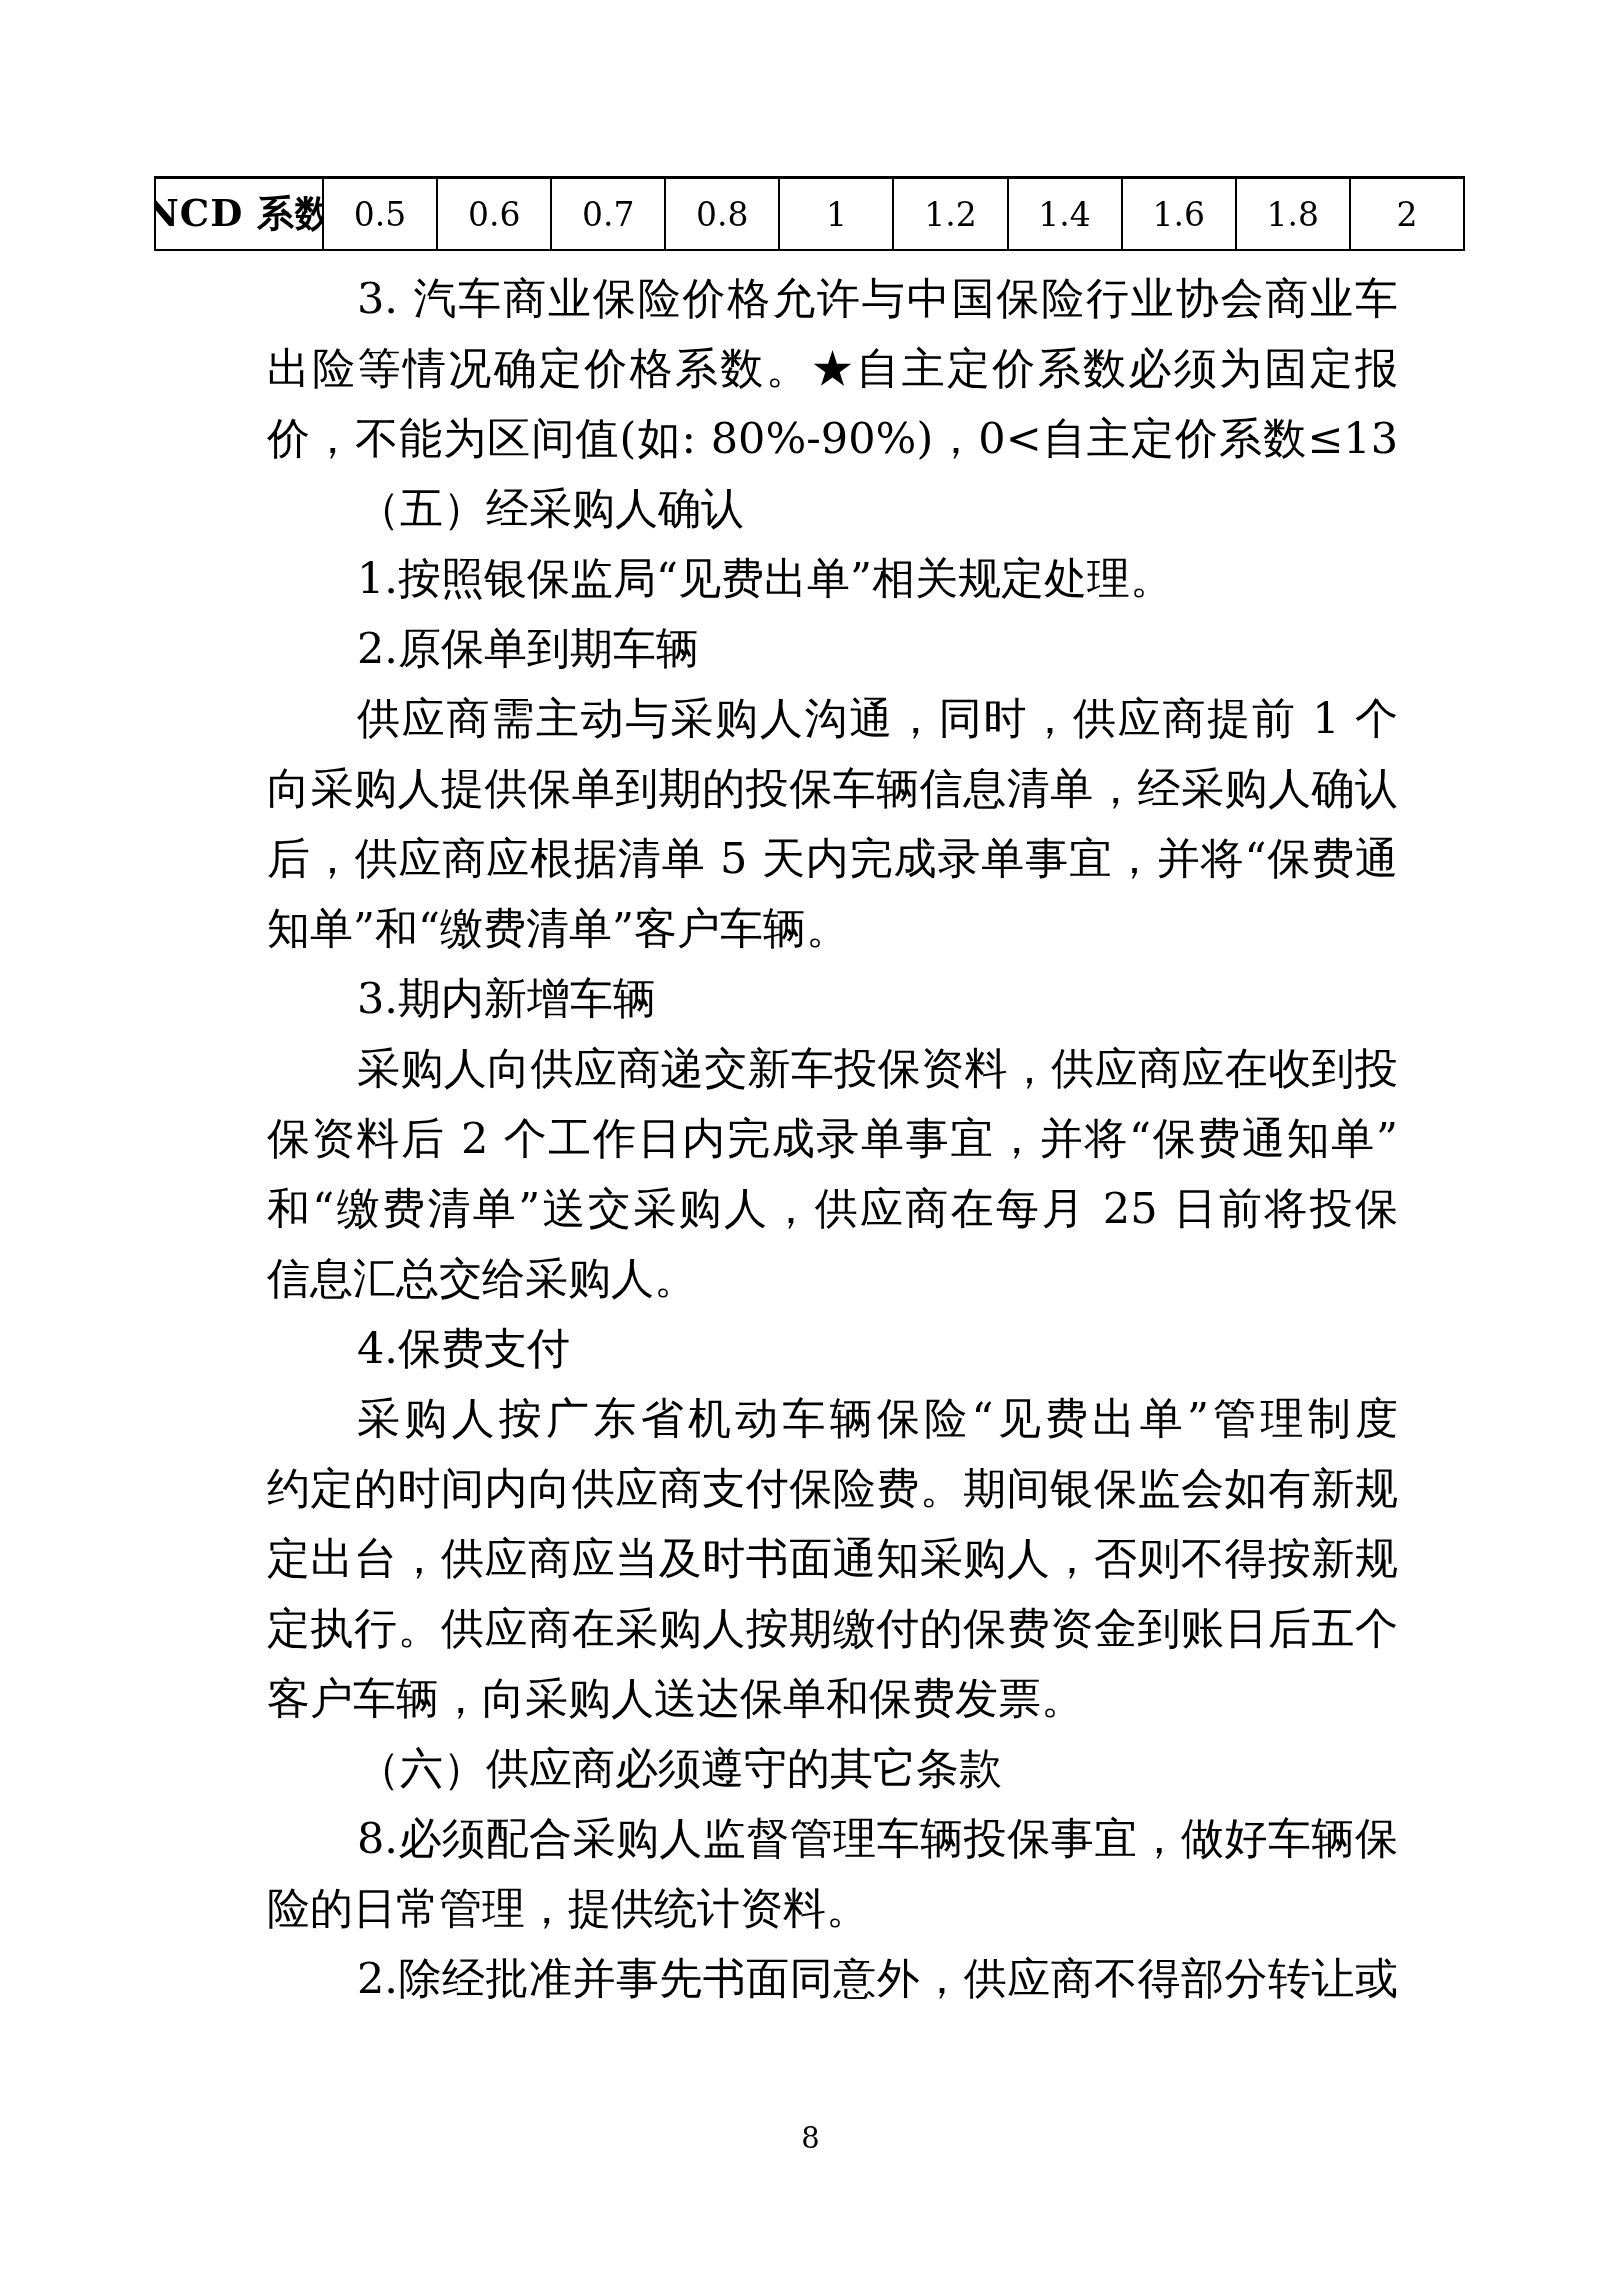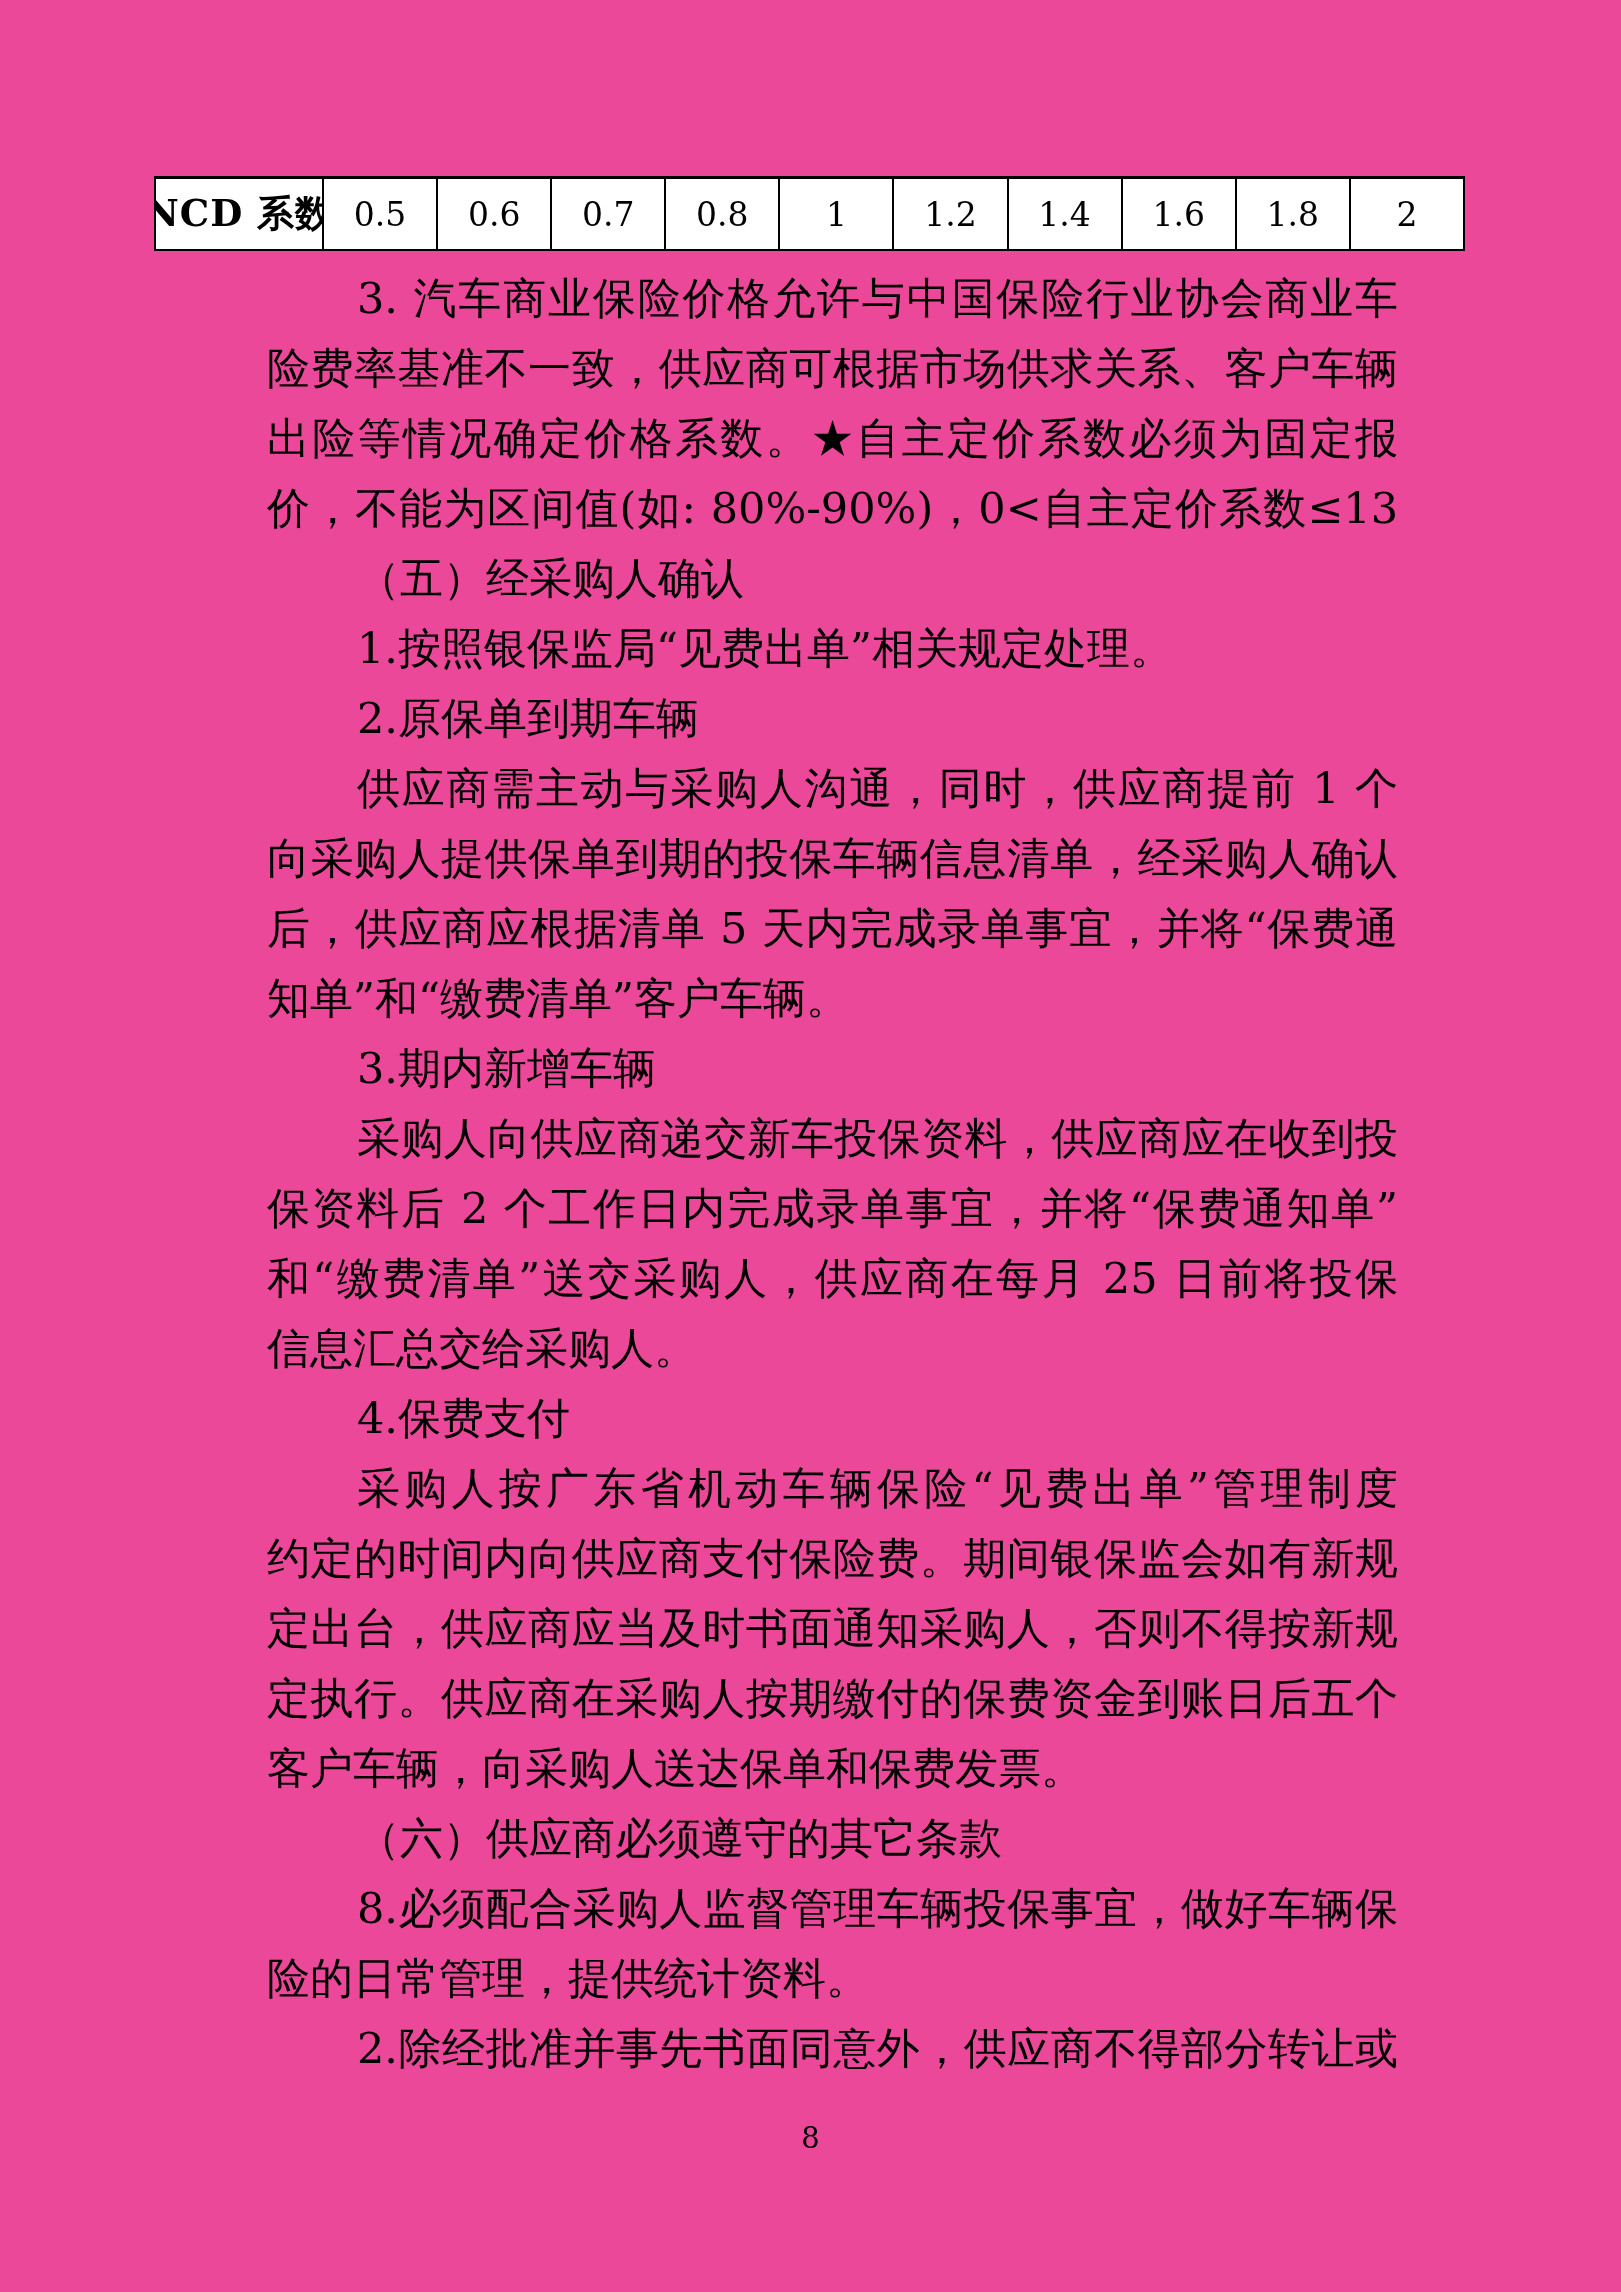--- a/index.html
+++ b/index.html
@@ -1,20 +1,20 @@
 <!DOCTYPE html>
 <html><head>
 <meta charset="utf-8">
 <style>
   html,body { margin:0; padding:0; background:#888; }
   .page {
     position:relative;
     width:1621px; height:2293px;
     margin:0 auto;
-    background:#ec4899;
+    background:#ffffff;
     color:#000;
     font-family:"DejaVu Serif","Liberation Serif",serif;
   }
   
   .ncd-table {
     position:absolute; left:154px; top:176px;
     width:1311px; height:75px;
     box-sizing:border-box;
     display:flex;
     border:2px solid #000;
@@ -76,21 +76,20 @@
     <div class="ncd-cell">1</div>
     <div class="ncd-cell">1.2</div>
     <div class="ncd-cell">1.4</div>
     <div class="ncd-cell">1.6</div>
     <div class="ncd-cell">1.8</div>
     <div class="ncd-cell">2</div>
   </div>
 
   <div class="content">
     <div class="line indent">3.  汽车商业保险价格允许与中国保险行业协会商业车</div>
-    <div class="line">险费率基准不一致，供应商可根据市场供求关系、客户车辆</div>
     <div class="line">出险等情况确定价格系数。★自主定价系数必须为固定报</div>
     <div class="line end">价，不能为区间值(如: 80%-90%)，0&lt;自主定价系数≤135%。</div>
     <div class="line indent end">（五）经采购人确认</div>
     <div class="line indent end">1.按照银保监局“见费出单”相关规定处理。</div>
     <div class="line indent end">2.原保单到期车辆</div>
     <div class="line indent">供应商需主动与采购人沟通，同时，供应商提前 1 个月</div>
     <div class="line">向采购人提供保单到期的投保车辆信息清单，经采购人确认</div>
     <div class="line">后，供应商应根据清单 5 天内完成录单事宜，并将“保费通</div>
     <div class="line end">知单”和“缴费清单”客户车辆。</div>
     <div class="line indent end">3.期内新增车辆</div>

